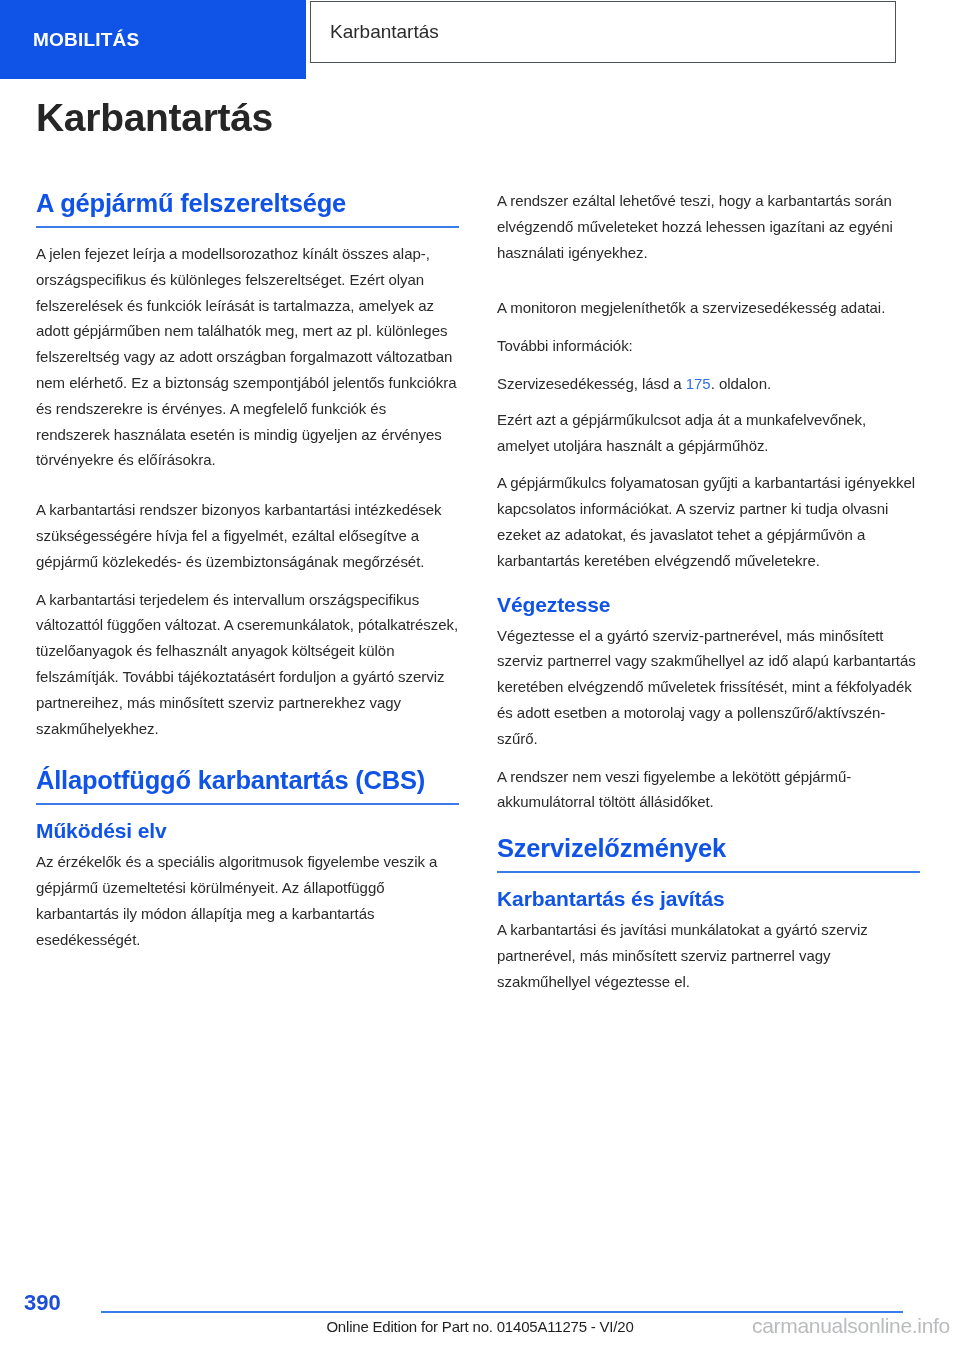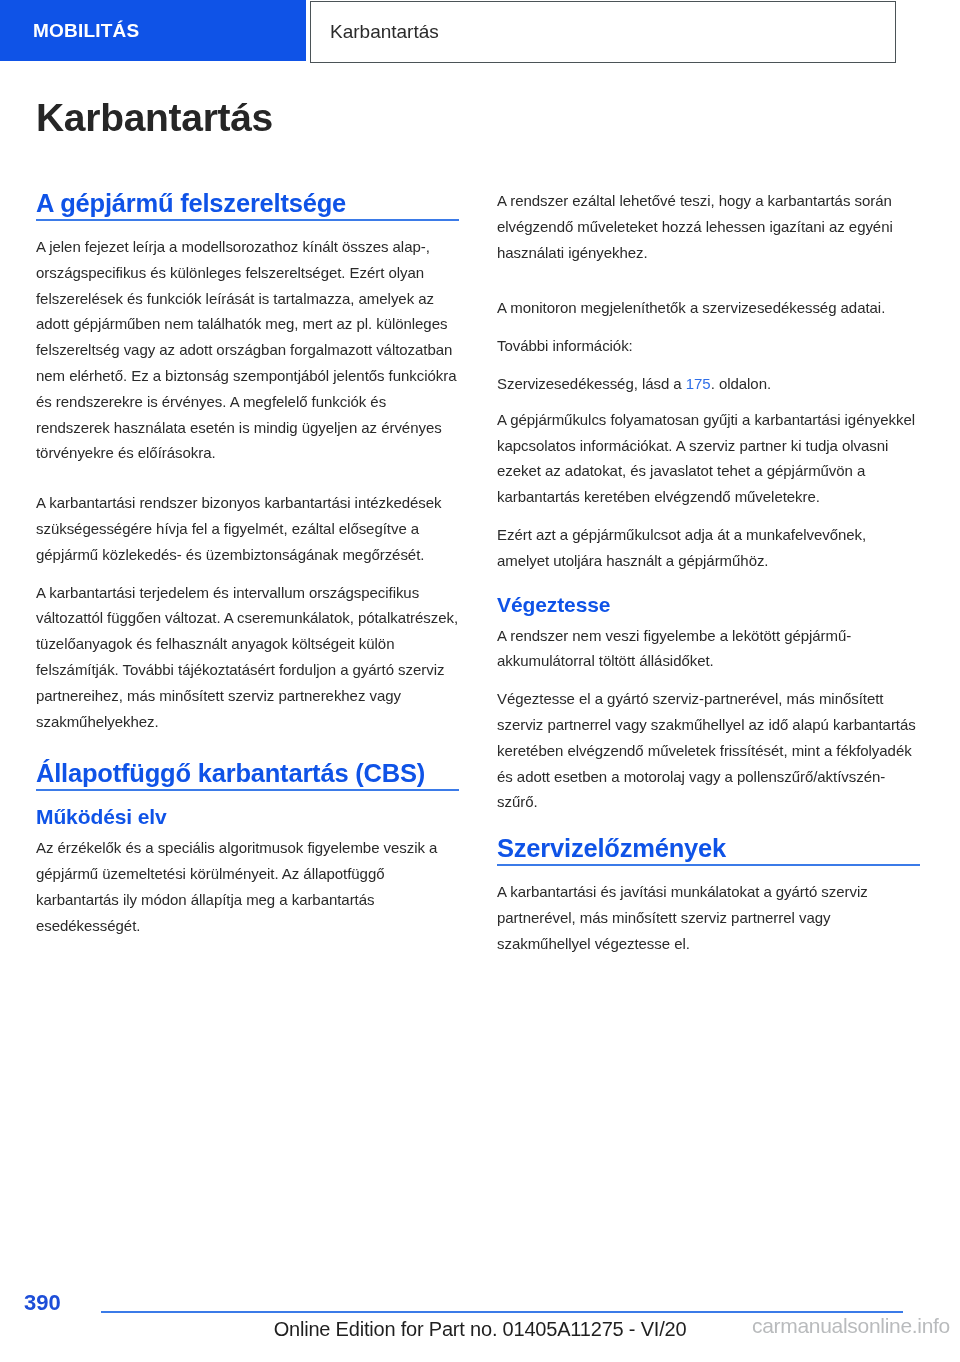--- a/index.html
+++ b/index.html
@@ -27,21 +27,21 @@
     left: 0;
     width: 960px;
     height: 66px;
   }
 
   .header-chapter-tab {
     position: absolute;
     left: 0;
     top: 0;
     width: 306px;
-    height: 61px;
+    height: 79px;
     background: #0f53e7;
     display: flex;
     align-items: center;
   }
 
   .header-chapter-label {
     color: #ffffff;
     font-size: 19px;
     font-weight: bold;
     letter-spacing: 0.2px;
@@ -93,20 +93,21 @@
     width: 423px;
   }
 
   
   h2.sec-h {
     color: #0f53e7;
     font-size: 25.5px;
     font-weight: bold;
     line-height: 31px;
     letter-spacing: -0.2px;
+    padding-bottom: 7px;
     border-bottom: 2.2px solid #3b7be8;
     margin-bottom: 13px;
   }
 
   h3.sub-h {
     color: #0f53e7;
     font-size: 21px;
     font-weight: bold;
     line-height: 26px;
     letter-spacing: -0.1px;
@@ -158,21 +159,21 @@
     height: 2.2px;
     background: #3b7be8;
   }
 
   .footer-edition {
     position: absolute;
     left: 0;
     top: 46px;
     width: 960px;
     text-align: center;
-    font-size: 20px;
+    font-size: 15px;
     color: #1f1f1f;
     letter-spacing: -0.2px;
   }
 
   .watermark {
     position: absolute;
     right: 10px;
     top: 42px;
     font-size: 21px;
     color: #b9bbbd;
@@ -230,36 +231,37 @@
 
       <section>
         <p class="body">A monitoron megjeleníthetők a szervizesedékesség adatai.</p>
         <p class="body">További információk:</p>
         <p class="body"><span>Szervizesedékesség, lásd a </span><span class="xref">175</span><span>. oldalon.</span></p>
       </section>
 
       <div class="spacer-sm"></div>
 
       <section>
+        <p class="body">Ezért azt a gépjárműkulcsot adja át a munkafelvevőnek, amelyet utoljára használt a gépjárműhöz.</p>
         <p class="body">A gépjárműkulcs folyamatosan gyűjti a karbantartási igényekkel kapcsolatos információkat. A szerviz partner ki tudja olvasni ezeket az adatokat, és javaslatot tehet a gépjárművön a karbantartás keretében elvégzendő műveletekre.</p>
-        <p class="body">Ezért azt a gépjárműkulcsot adja át a munkafelvevőnek, amelyet utoljára használt a gépjárműhöz.</p>
       </section>
 
       <div class="spacer-md"></div>
 
       <section>
         <h3 class="sub-h">Végeztesse</h3>
+        <p class="body">Végeztesse el a gyártó szerviz-partnerével, más minősített szerviz partnerrel vagy szakműhellyel az idő alapú karbantartás keretében elvégzendő műveletek frissítését, mint a fékfolyadék és adott esetben a motorolaj vagy a pollenszűrő/aktívszén-szűrő.</p>
         <p class="body">A rendszer nem veszi figyelembe a lekötött gépjármű-akkumulátorral töltött állásidőket.</p>
-        <p class="body">Végeztesse el a gyártó szerviz-partnerével, más minősített szerviz partnerrel vagy szakműhellyel az idő alapú karbantartás keretében elvégzendő műveletek frissítését, mint a fékfolyadék és adott esetben a motorolaj vagy a pollenszűrő/aktívszén-szűrő.</p>
       </section>
 
       <div class="spacer-md"></div>
 
       <section>
         <h2 class="sec-h">Szervizelőzmények</h2>
+        <h3 class="sub-h">Karbantartás és javítás</h3>
         <p class="body">A karbantartási és javítási munkálatokat a gyártó szerviz partnerével, más minősített szerviz partnerrel vagy szakműhellyel végeztesse el.</p>
       </section>
 
     </div>
   </div>
 
   <div class="footer">
     <div class="page-number">390</div>
     <div class="footer-rule"></div>
     <div class="footer-edition">Online Edition for Part no. 01405A11275 - VI/20</div>

